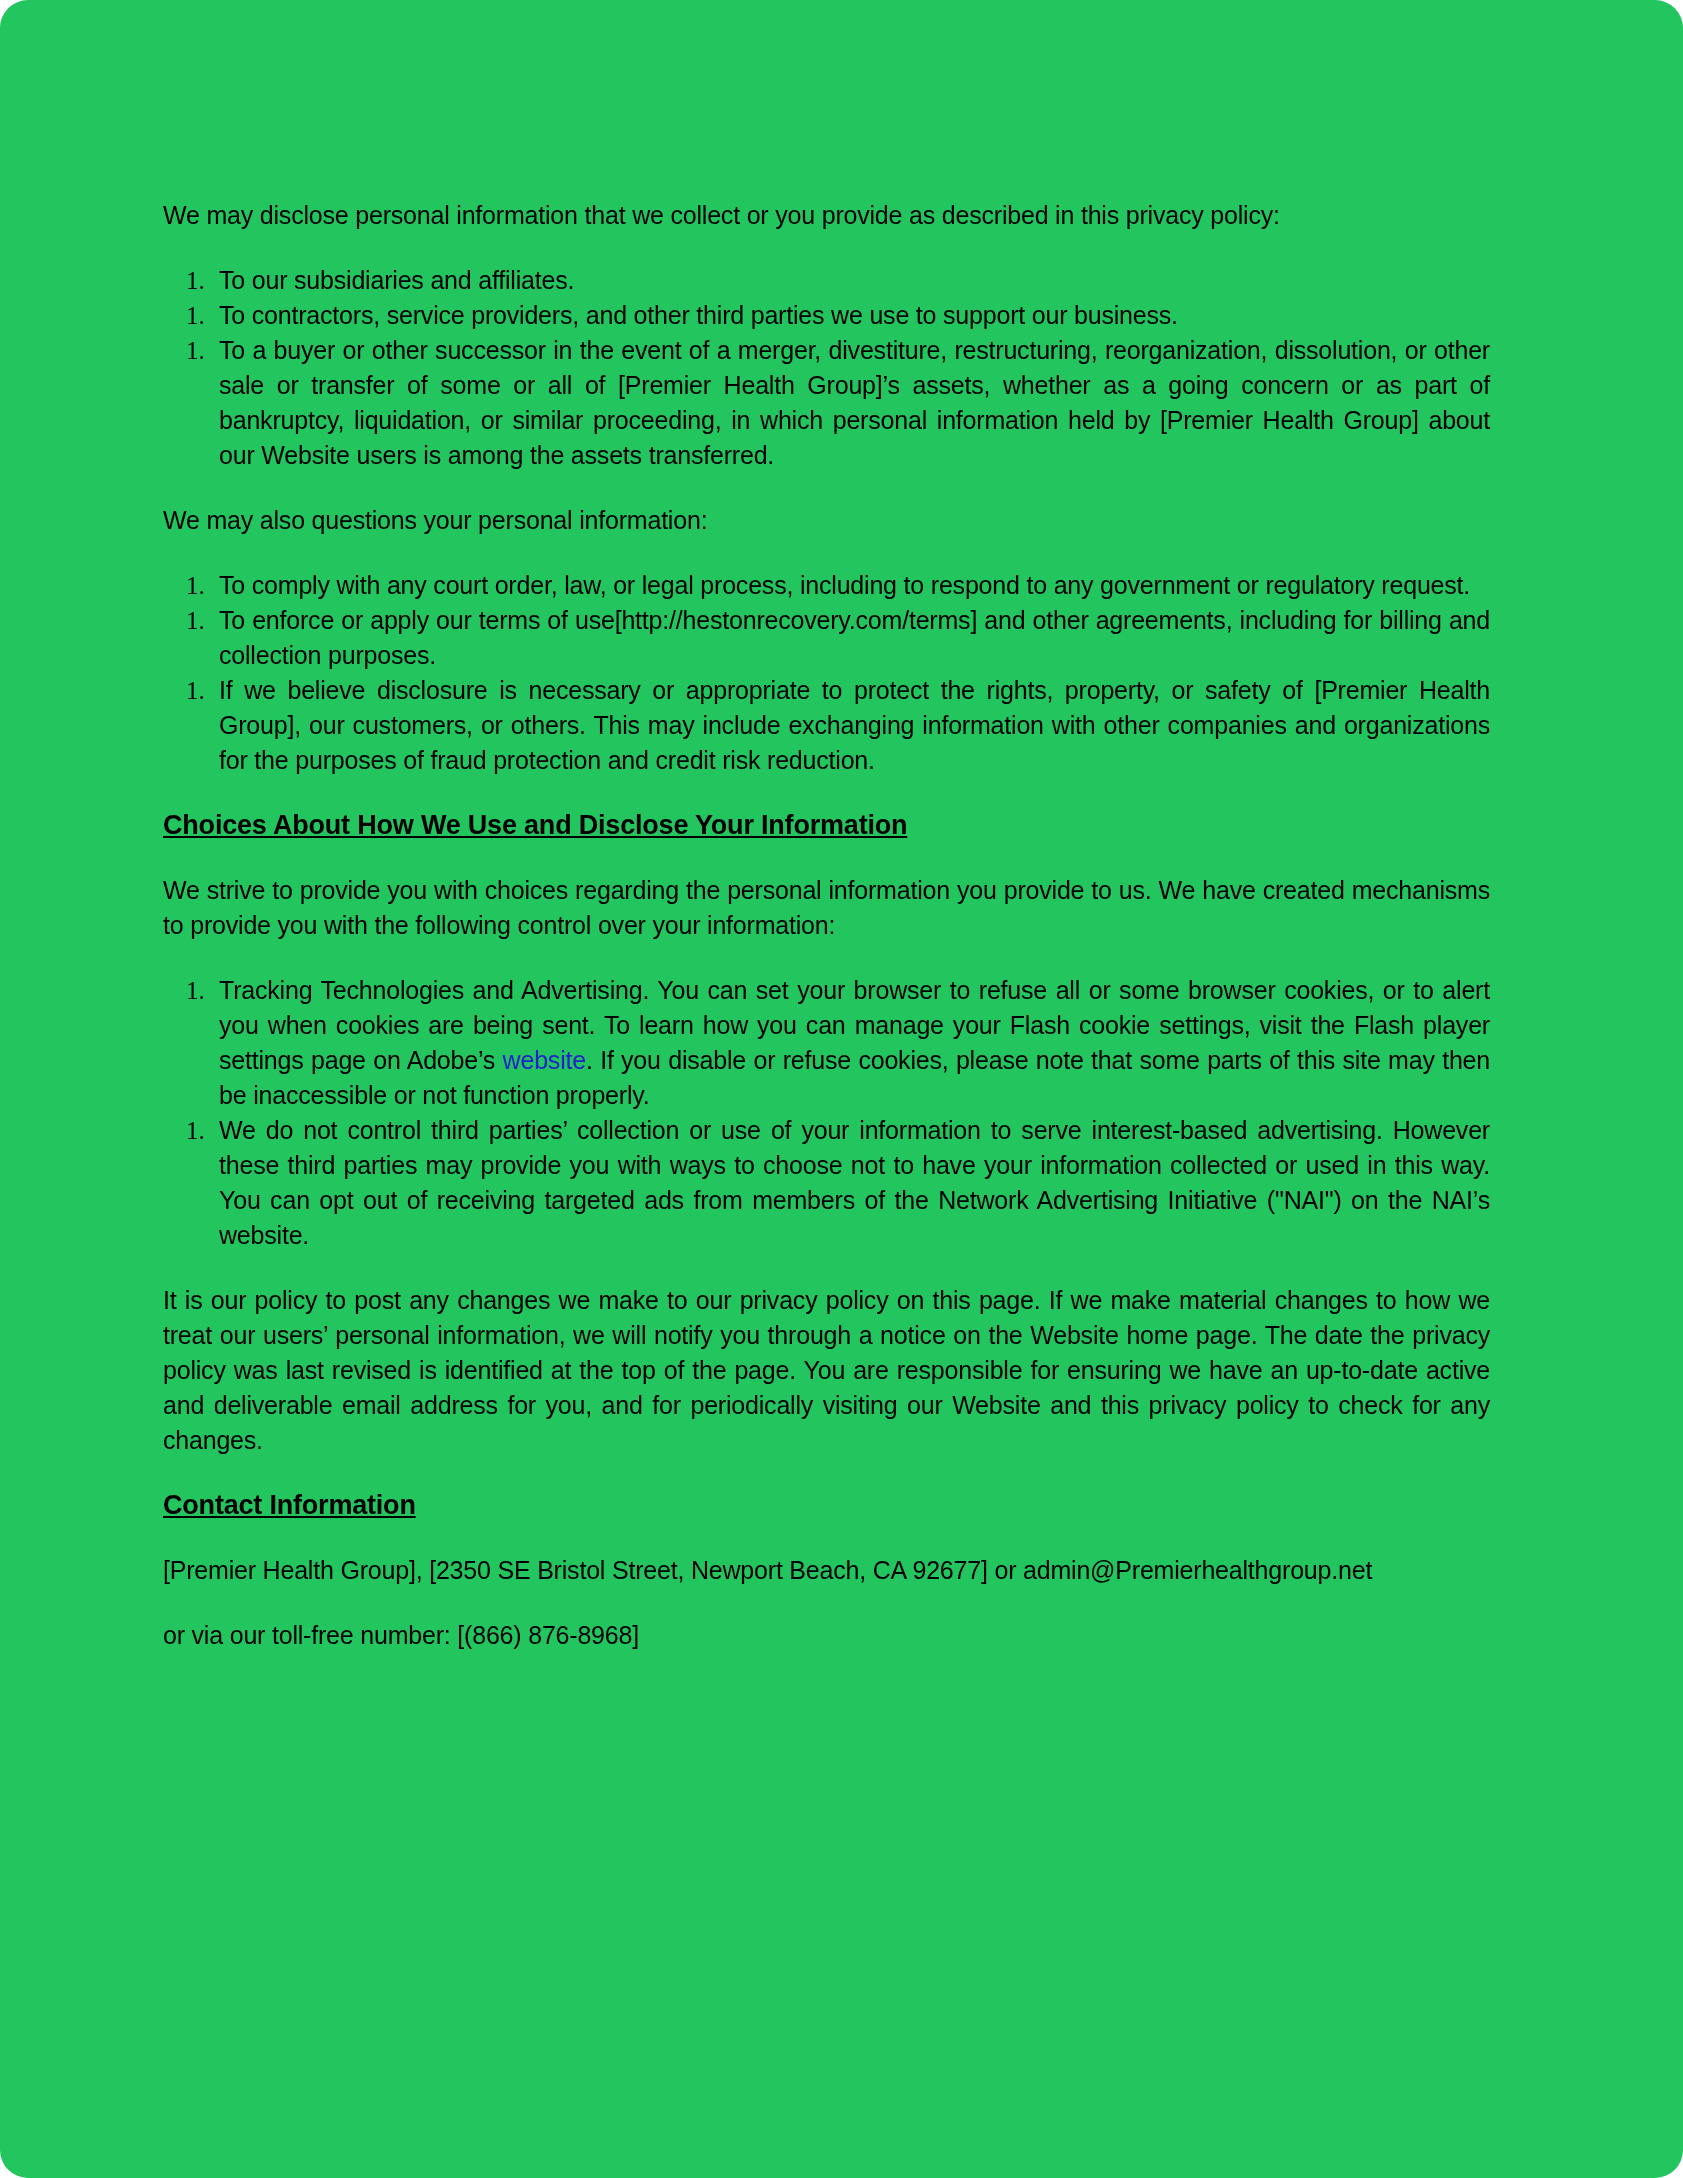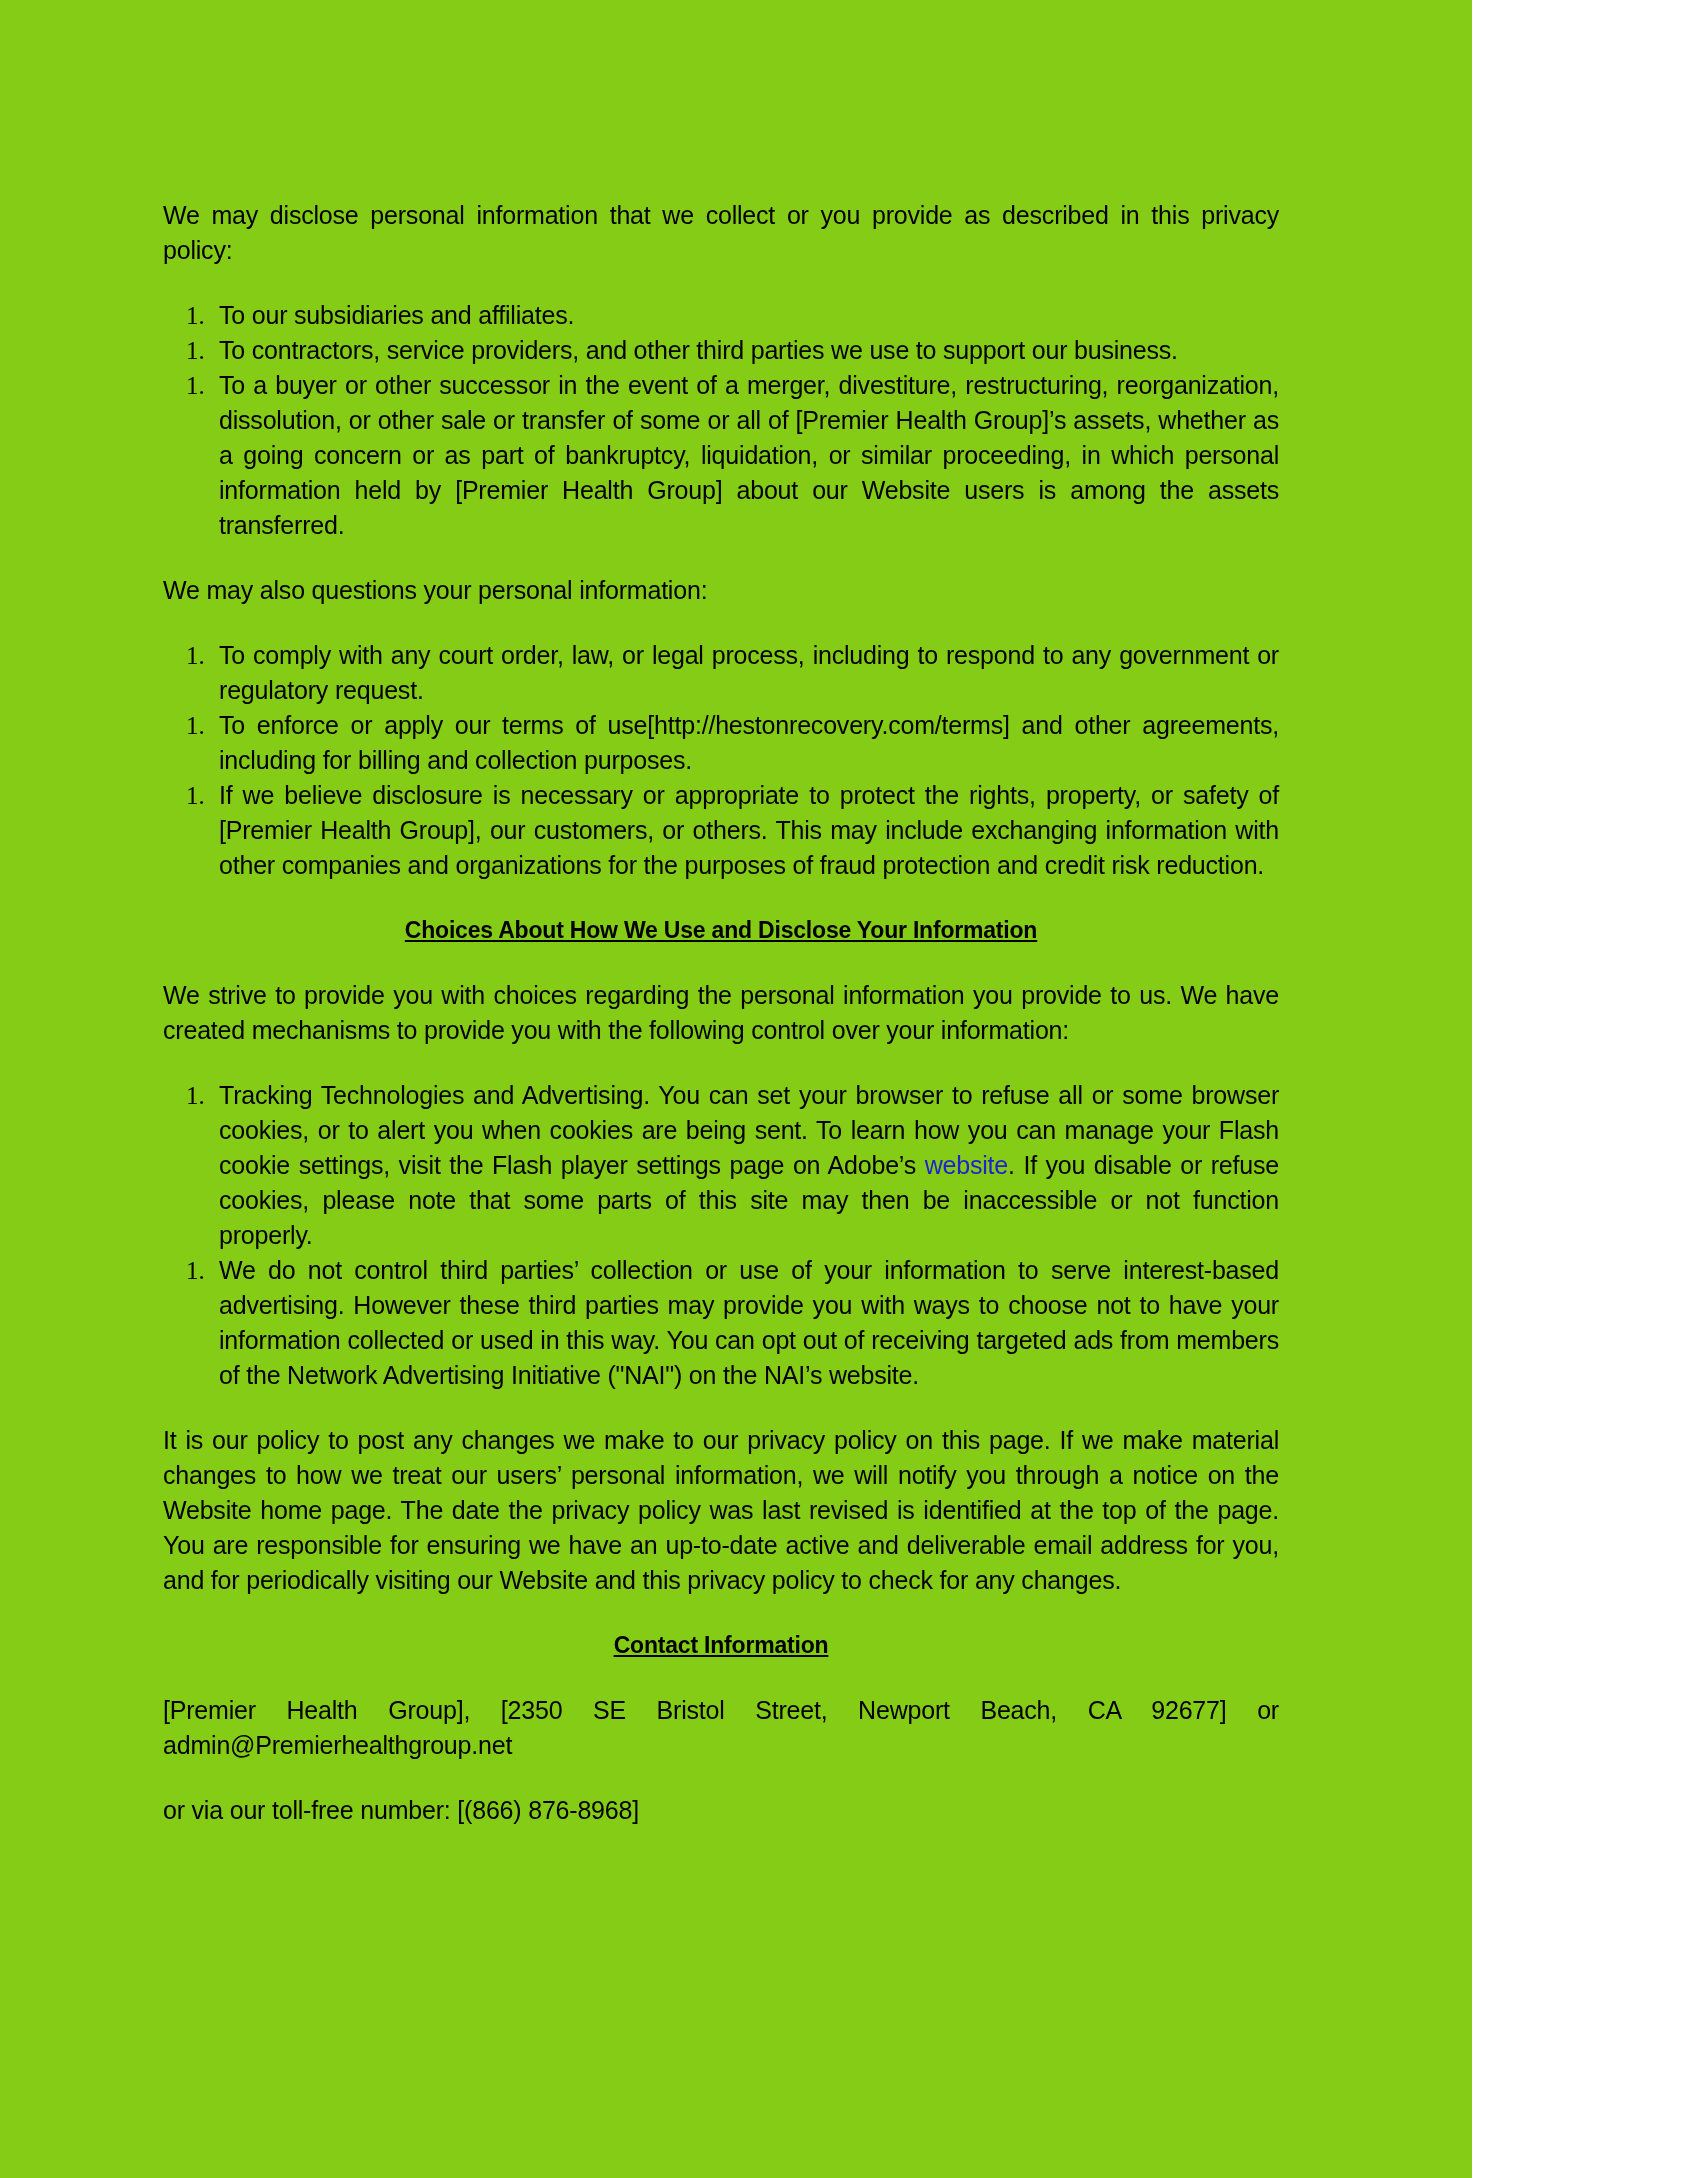--- a/index.html
+++ b/index.html
@@ -3,42 +3,43 @@
 <meta charset="utf-8">
 <title>Privacy Policy Document</title>
 <style>
   html, body {
     margin: 0;
     padding: 0;
     background: #ffffff;
   }
   .page {
     position: relative;
-    width: 1472px;
+    width: 1683px;
     height: 2178px;
-    background: #84cc16;
+    background: #22c55e;
     box-sizing: border-box;
     padding: 198px 193px 0 163px;
     overflow: hidden;
     font-family: "Liberation Sans", sans-serif;
     font-size: 25px;
     letter-spacing: -0.2px;
     line-height: 35px;
     color: #000000;
+    border-radius: 28px;
   }
   .doc p {
     margin: 0 0 30px 0;
     text-align: justify;
   }
   .doc h2 {
     margin: 3px 0 30px 0;
-    font-size: 23px;
+    font-size: 27px;
     font-weight: bold;
     text-decoration: underline;
-    text-align: center;
+    text-align: left;
   }
   .doc ol {
     list-style: none;
     margin: 0 0 30px 0;
     padding: 0;
   }
   .doc li {
     position: relative;
     margin: 0;
     padding-left: 56px;

